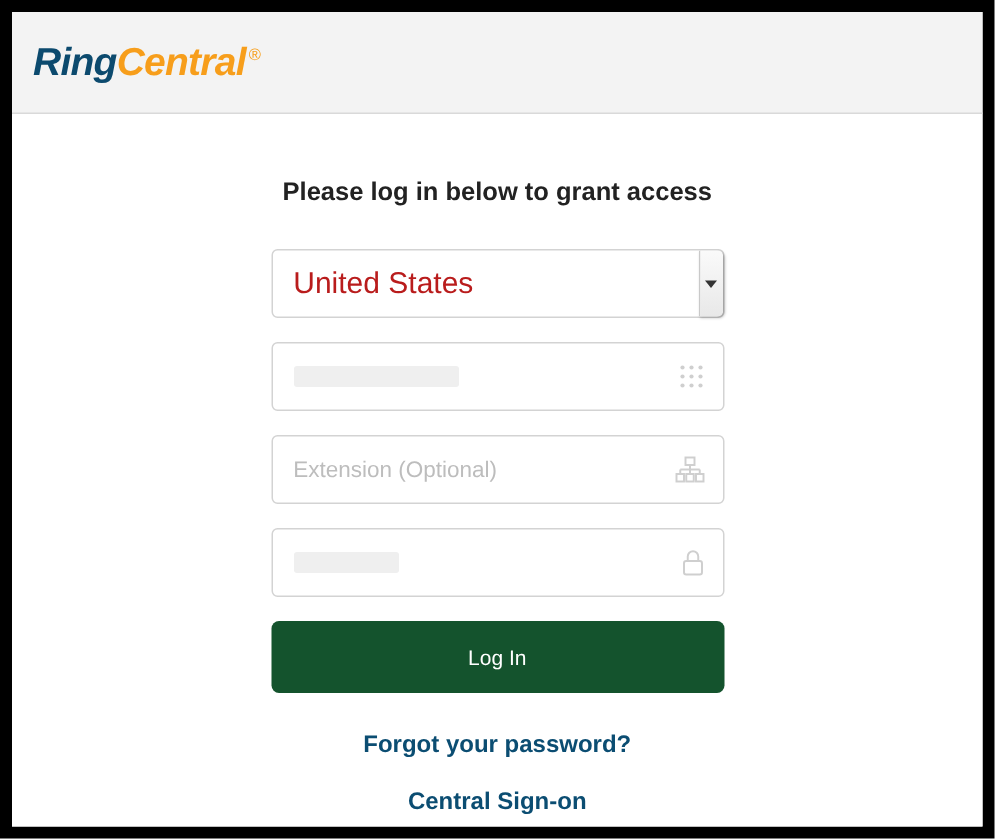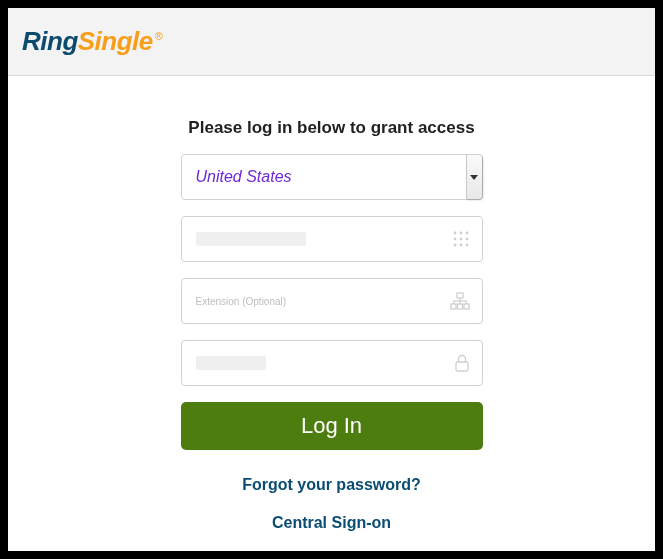--- a/index.html
+++ b/index.html
@@ -30,36 +30,36 @@
   .logo .central { color: #f79e1b; }
   .logo .reg { color: #f79e1b; font-size: 11px; vertical-align: super; font-style: normal; font-weight: normal; margin-left: 2px; }
   .main {
     flex: 1;
     background: #fff;
     display: flex;
     flex-direction: column;
     align-items: center;
     padding-top: 42px;
   }
-  .heading { font-size: 17px; font-weight: bold; color: #222; margin-bottom: 16px; }
+  .heading { font-size: 17px; font-weight: bold; color: #222; margin-bottom: 28px; }
   .form { width: 302px; display: flex; flex-direction: column; gap: 16px; }
   .field {
     position: relative;
     height: 46px;
     border: 1px solid #d3d3d3;
     border-radius: 4px;
     display: flex;
     align-items: center;
     padding: 0 14px;
     background: #fff;
   }
   .field.select {
     padding-right: 0;
   }
-  .select-text { font-size: 16px; color: #6d28d9; flex: 1; font-style: italic; }
+  .select-text { font-size: 20px; color: #b91c1c; flex: 1; }
   .select-btn {
     width: 16px;
     height: 100%;
     border-left: 1px solid #c9c9c9;
     background: linear-gradient(#fafafa, #e8e8e8);
     display: flex;
     align-items: center;
     justify-content: center;
     border-radius: 0 4px 4px 0;
     box-shadow: 1px 1px 2px rgba(0,0,0,0.25);
@@ -68,21 +68,21 @@
     width: 0; height: 0;
     border-left: 4px solid transparent;
     border-right: 4px solid transparent;
     border-top: 5px solid #333;
   }
   .field input {
     border: none;
     outline: none;
     width: 100%;
     height: 100%;
-    font-size: 10px;
+    font-size: 15px;
     background: transparent;
     color: #555;
   }
   .field input::placeholder { color: #bdbdbd; }
   .icon-slot {
     position: absolute;
     right: 12px;
     top: 50%;
     transform: translateY(-50%);
     color: #cfcfcf;
@@ -90,37 +90,37 @@
     align-items: center;
   }
   .redact {
     display: inline-block;
     height: 14px;
     background: #efefef;
     border-radius: 2px;
   }
   .login-btn {
     height: 48px;
-    background: #4d7c0f;
+    background: #14532d;
     color: #fff;
     border: none;
     border-radius: 5px;
-    font-size: 22px;
+    font-size: 14px;
     cursor: pointer;
   }
   .links { margin-top: 26px; display: flex; flex-direction: column; align-items: center; gap: 20px; font-weight: bold; }
   .link { color: #0b4d72; font-size: 16px; text-decoration: none; cursor: pointer; }
 </style>
 </head>
 <body>
 
 <div class="window">
   <div class="header">
     <div class="logo">
-      <span class="ring">Ring</span><span class="central">Single</span><span class="reg">®</span>
+      <span class="ring">Ring</span><span class="central">Central</span><span class="reg">®</span>
     </div>
   </div>
 
   <div class="main">
     <div class="heading">Please log in below to grant access</div>
 
     <div class="form">
 
       <div class="field select">
         <span class="select-text">United States</span>

